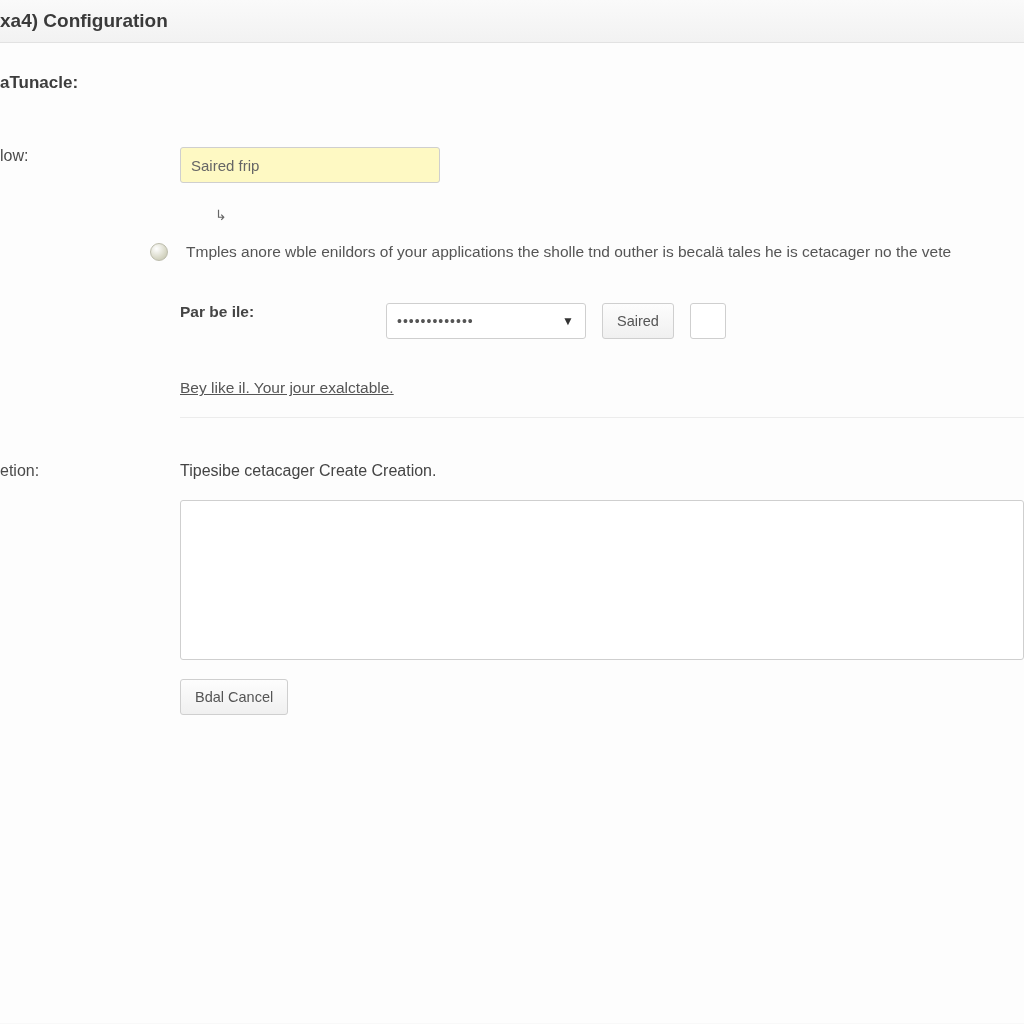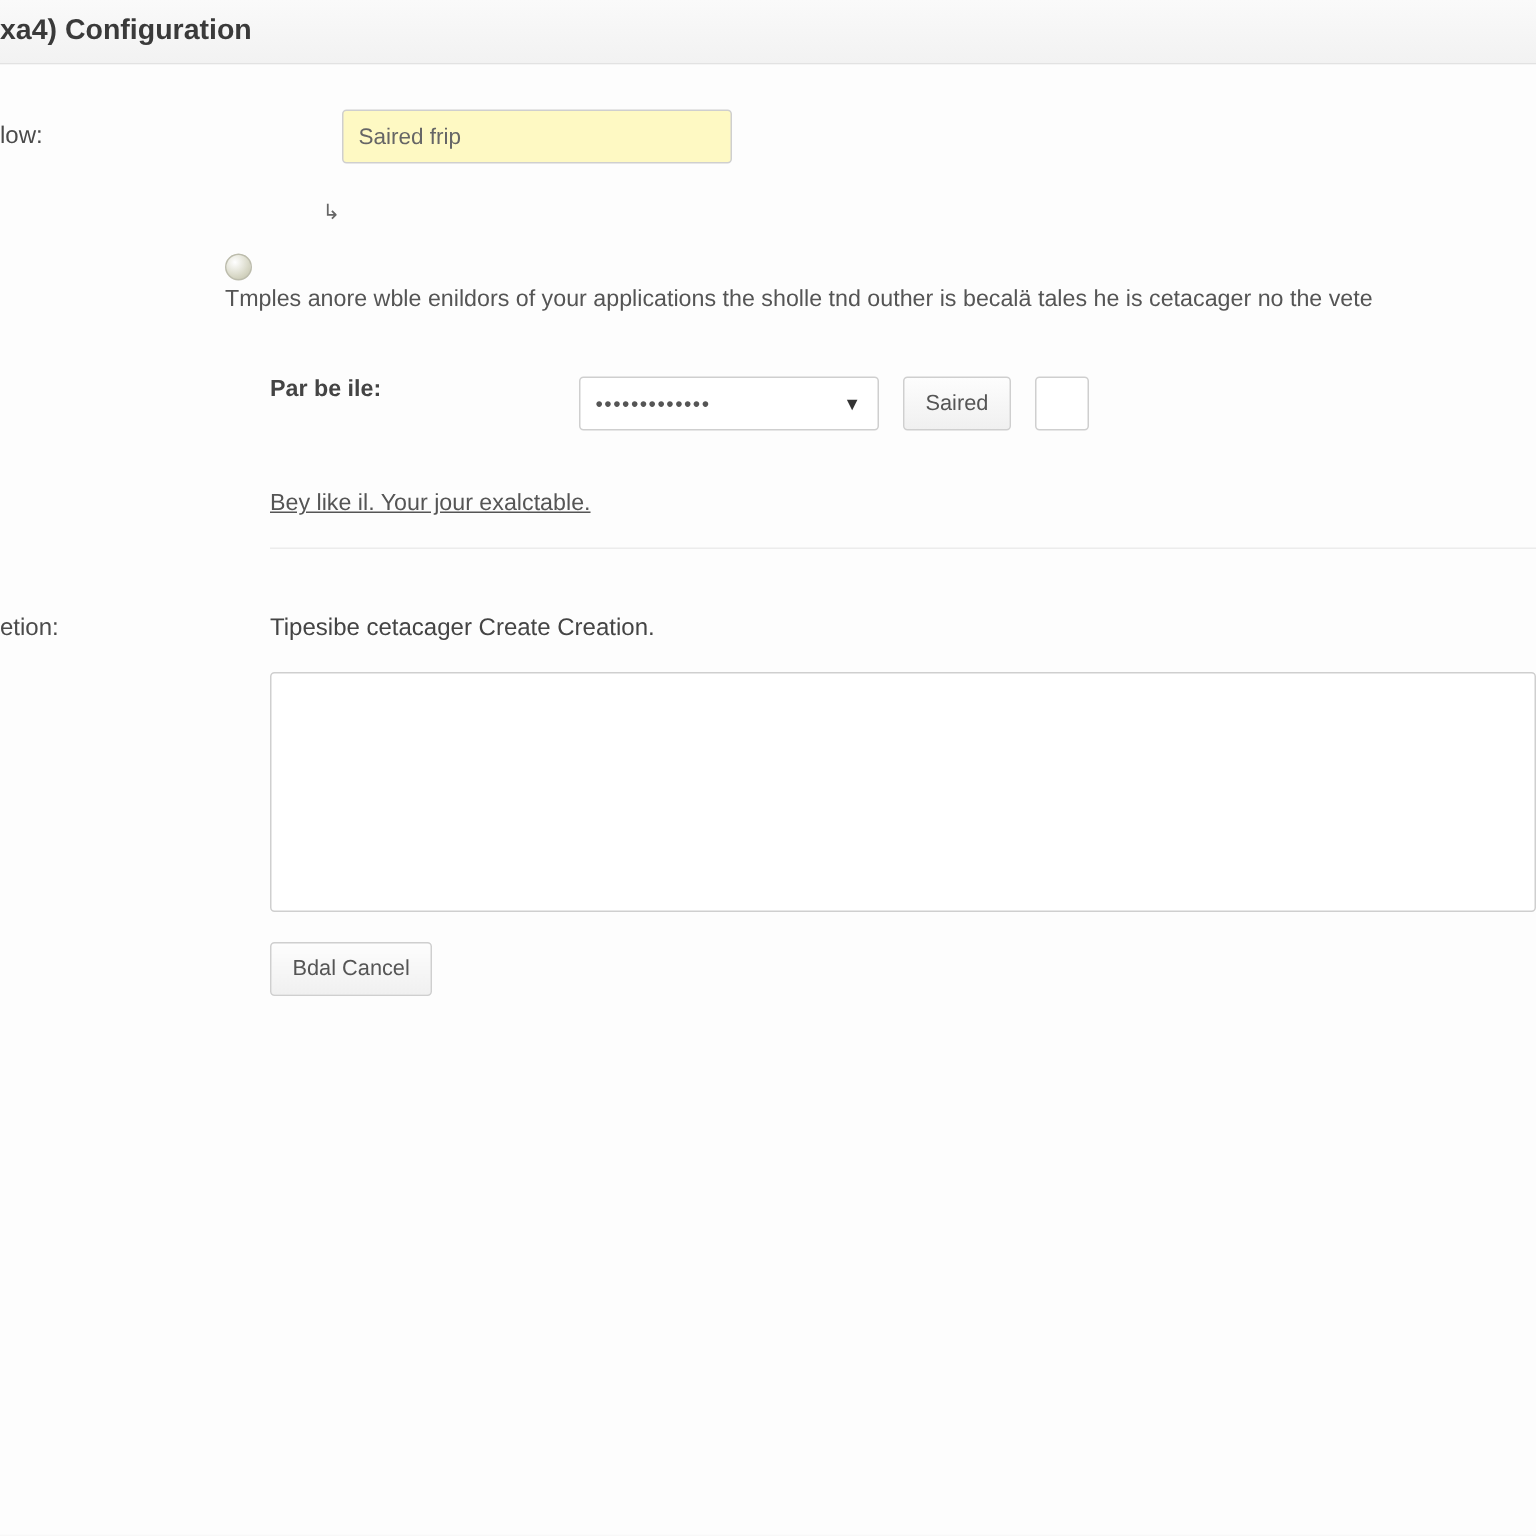--- a/index.html
+++ b/index.html
@@ -58,25 +58,24 @@
       background: #fef9c3;
     }
     .cursor-glyph {
       margin: 10px 0 10px 35px;
       font-size: 14px;
       color: #666;
     }
     .info-row {
       display: flex;
       align-items: flex-start;
-      gap: 2px;
+      gap: 18px;
       margin-left: -30px;
       margin-top: 18px;
       margin-bottom: 40px;
-      flex-direction: column;
     }
     .info-icon {
       width: 18px;
       height: 18px;
       border-radius: 50%;
       background: radial-gradient(circle at 35% 30%, #fff, #d9d9c8 60%, #bfbfa8);
       border: 1px solid #bcbcac;
       flex-shrink: 0;
       position: relative;
       margin-top: 2px;
@@ -168,22 +167,26 @@
   </style>
 </head>
 <body>
 
 <div class="title-bar">
   <span>xa4) Configuration</span>
 </div>
 
 <div class="content">
 
-
-  <div class="row" style="align-items:center;gap:48px;">
+  <div class="row">
+    <div class="label-col section-label">aTunacle:</div>
+    <div class="field-col"></div>
+  </div>
+
+  <div class="row" style="">
     <div class="label-col">low:</div>
     <div class="field-col">
       <input type="text" class="text-input" value="Saired frip" style="">
     </div>
   </div>
 
   <div class="row">
     <div class="label-col"></div>
     <div class="field-col">
       <div class="cursor-glyph">↳</div>

